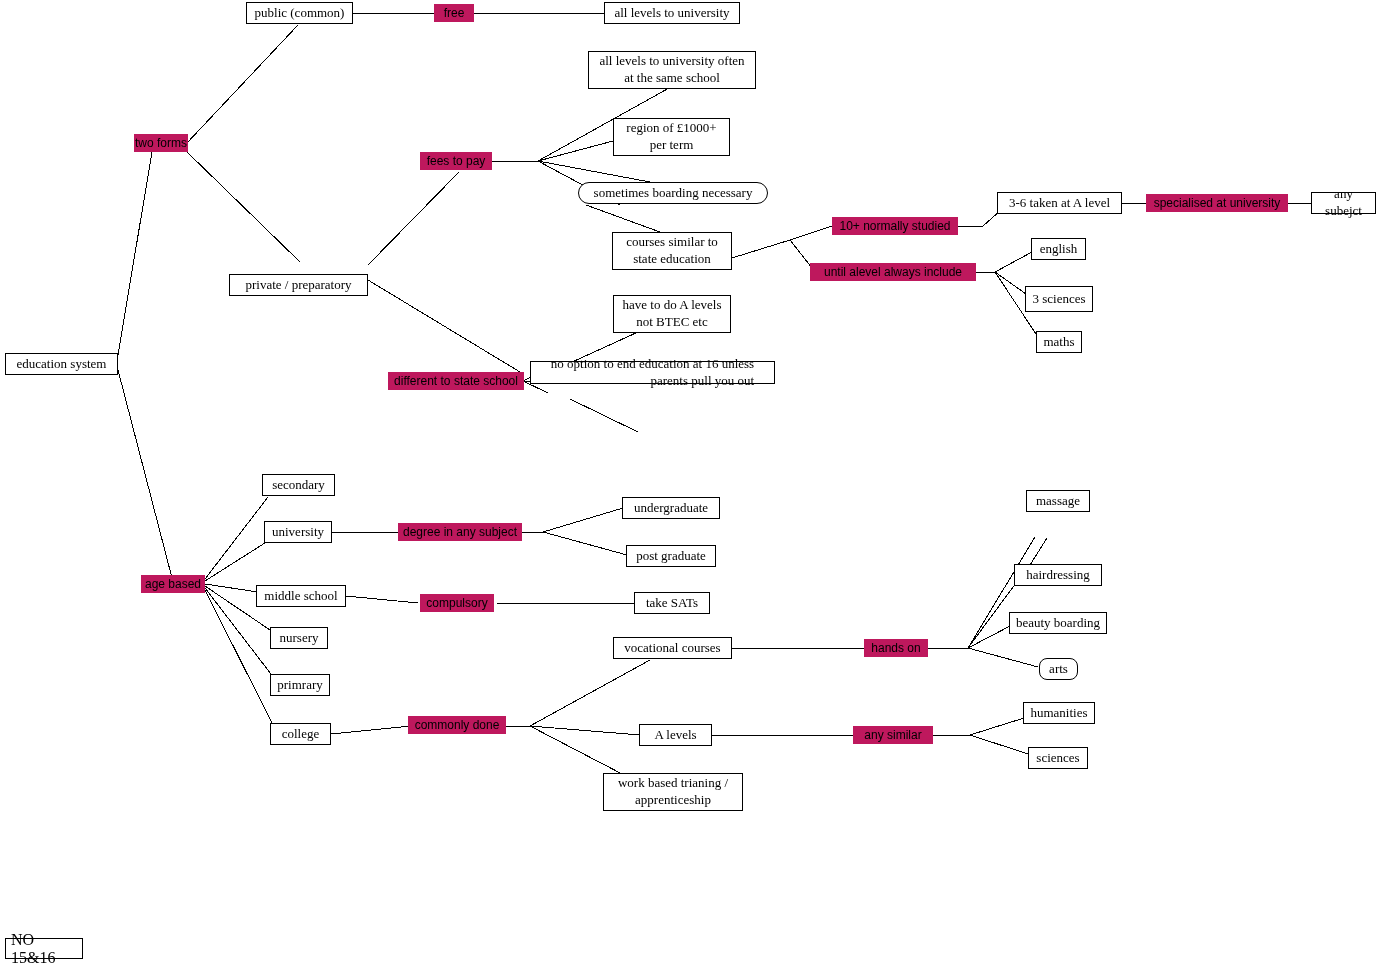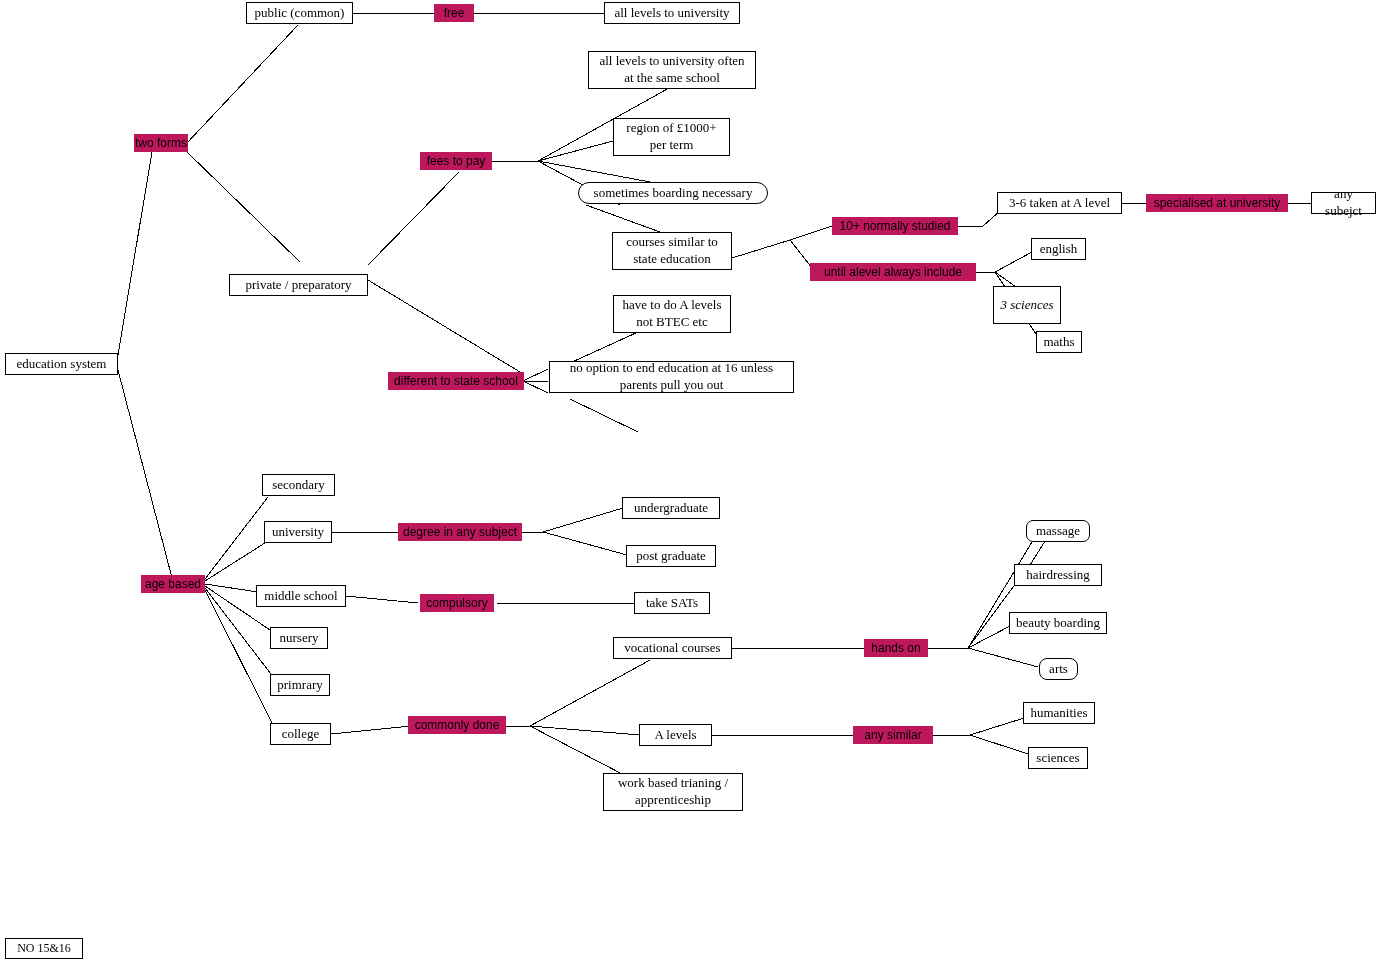--- a/index.html
+++ b/index.html
@@ -56,21 +56,21 @@
     align-items: center;
     justify-content: center;
     white-space: nowrap;
   }
   .footer-note {
     position: absolute;
     box-sizing: border-box;
     border: 1px solid #000000;
     background: #ffffff;
     font-family: "Liberation Serif", "DejaVu Serif", serif;
-    font-size: 12px;
+    font-size: 16px;
     color: #000000;
     display: flex;
     align-items: center;
     justify-content: center;
     padding: 7px 5px;
   }
 </style>
 </head>
 <body>
 
@@ -178,28 +178,28 @@
 
   <div class="node" style="left:612px; top:232px; width:120px; height:38px;">courses similar to
 state education</div>
 
   <div class="node" style="left:997px; top:192px; width:125px; height:22px;">3-6 taken at A level</div>
 
   <div class="node" style="left:1311px; top:192px; width:65px; height:22px;">any subejct</div>
 
   <div class="node" style="left:1031px; top:238px; width:55px; height:22px;">english</div>
 
-  <div class="node" style="left:993px; top:286px; width:68px; height:38px;font-style:italic;">3 sciences</div>
+  <div class="node" style="left:1025px; top:286px; width:68px; height:26px;">3 sciences</div>
 
   <div class="node" style="left:1036px; top:331px; width:46px; height:22px;">maths</div>
 
   <div class="node" style="left:613px; top:295px; width:118px; height:38px;">have to do A levels
 not BTEC etc</div>
 
-  <div class="node" style="left:549px; top:361px; width:245px; height:32px;">no option to end education at 16 unless
+  <div class="node" style="left:530px; top:361px; width:245px; height:23px;text-align:right;">no option to end education at 16 unless
 parents pull you out</div>
 
 
   <div class="node" style="left:262px; top:474px; width:73px; height:22px;">secondary</div>
 
   <div class="node" style="left:264px; top:521px; width:68px; height:22px;">university</div>
 
   <div class="node" style="left:256px; top:585px; width:90px; height:22px;">middle school</div>
 
   <div class="node" style="left:270px; top:627px; width:58px; height:22px;">nursery</div>
@@ -214,21 +214,21 @@
 
   <div class="node" style="left:634px; top:592px; width:76px; height:22px;">take SATs</div>
 
   <div class="node" style="left:613px; top:637px; width:119px; height:22px;">vocational courses</div>
 
   <div class="node" style="left:639px; top:724px; width:73px; height:22px;">A levels</div>
 
   <div class="node" style="left:603px; top:773px; width:140px; height:38px;">work based trianing /
 apprenticeship</div>
 
-  <div class="node" style="left:1026px; top:520px; width:64px; height:22px;border-radius:7px;">massage</div>
+  <div class="node" style="left:1026px; top:490px; width:64px; height:22px;">massage</div>
 
   <div class="node" style="left:1014px; top:564px; width:88px; height:22px;">hairdressing</div>
 
   <div class="node" style="left:1009px; top:612px; width:98px; height:22px;">beauty boarding</div>
 
   <div class="node" style="left:1039px; top:658px; width:39px; height:22px;border-radius:8px;">arts</div>
 
   <div class="node" style="left:1023px; top:702px; width:72px; height:22px;">humanities</div>
 
   <div class="node" style="left:1028px; top:747px; width:60px; height:22px;">sciences</div>

